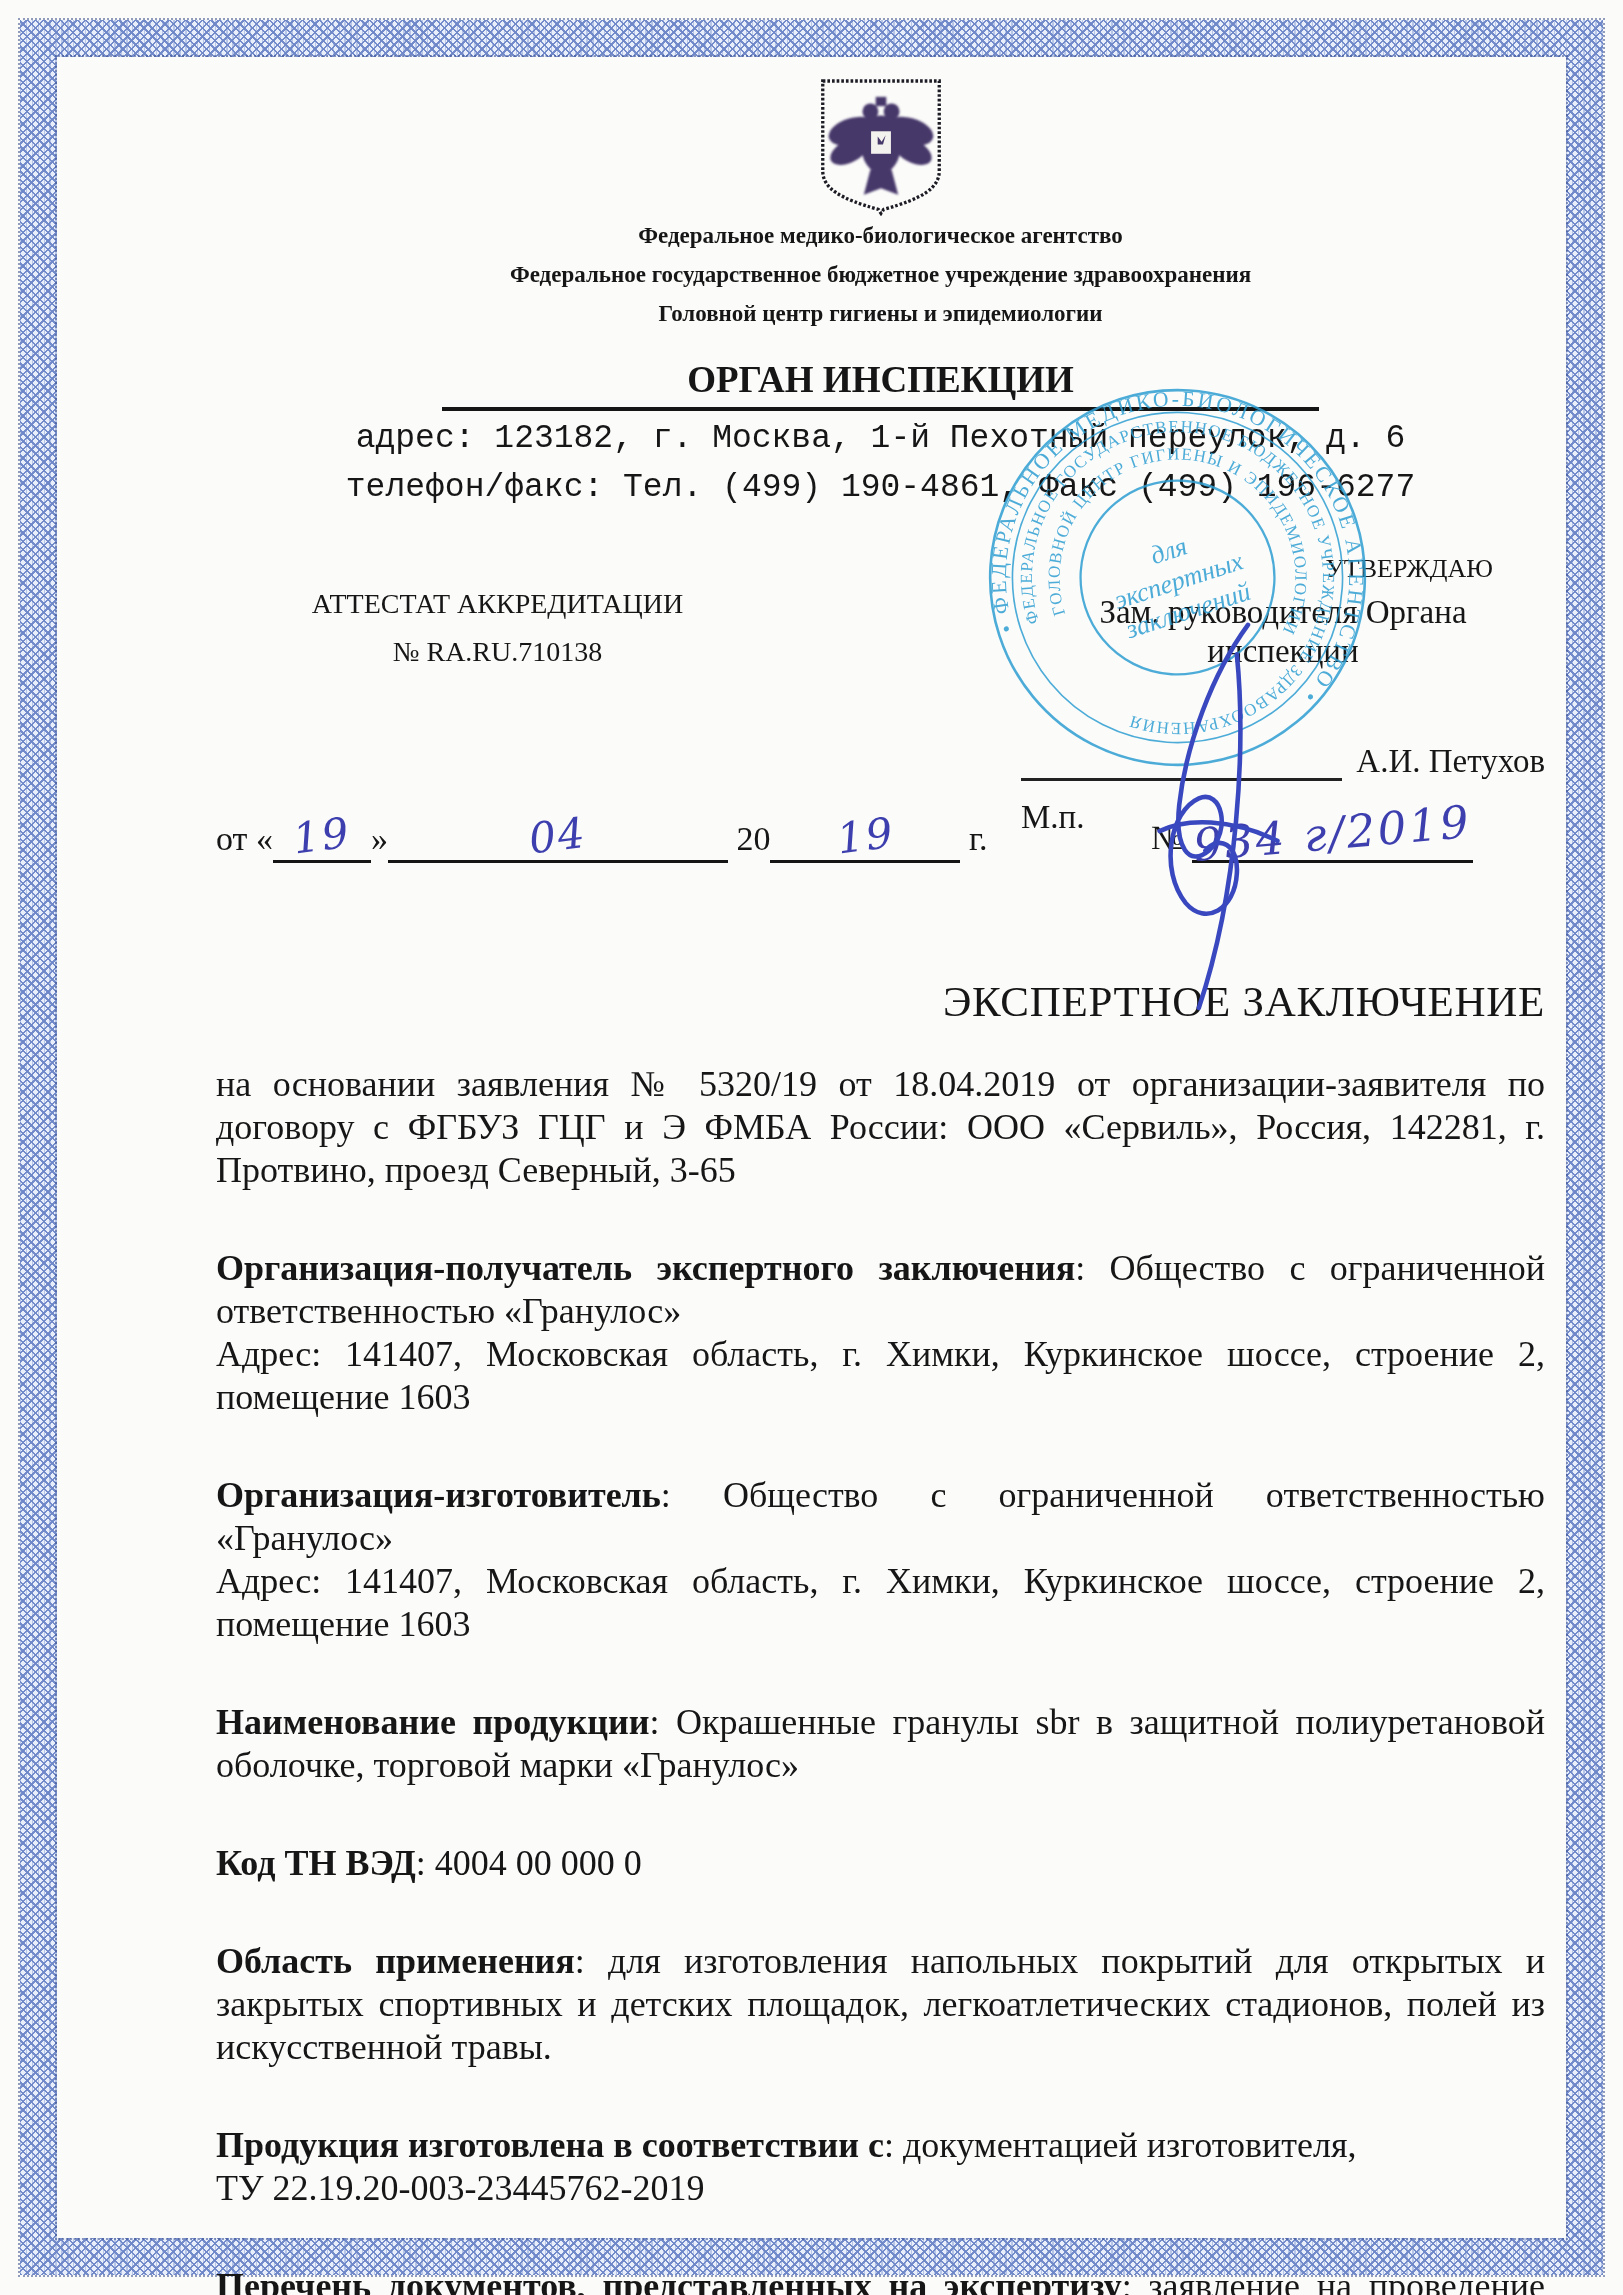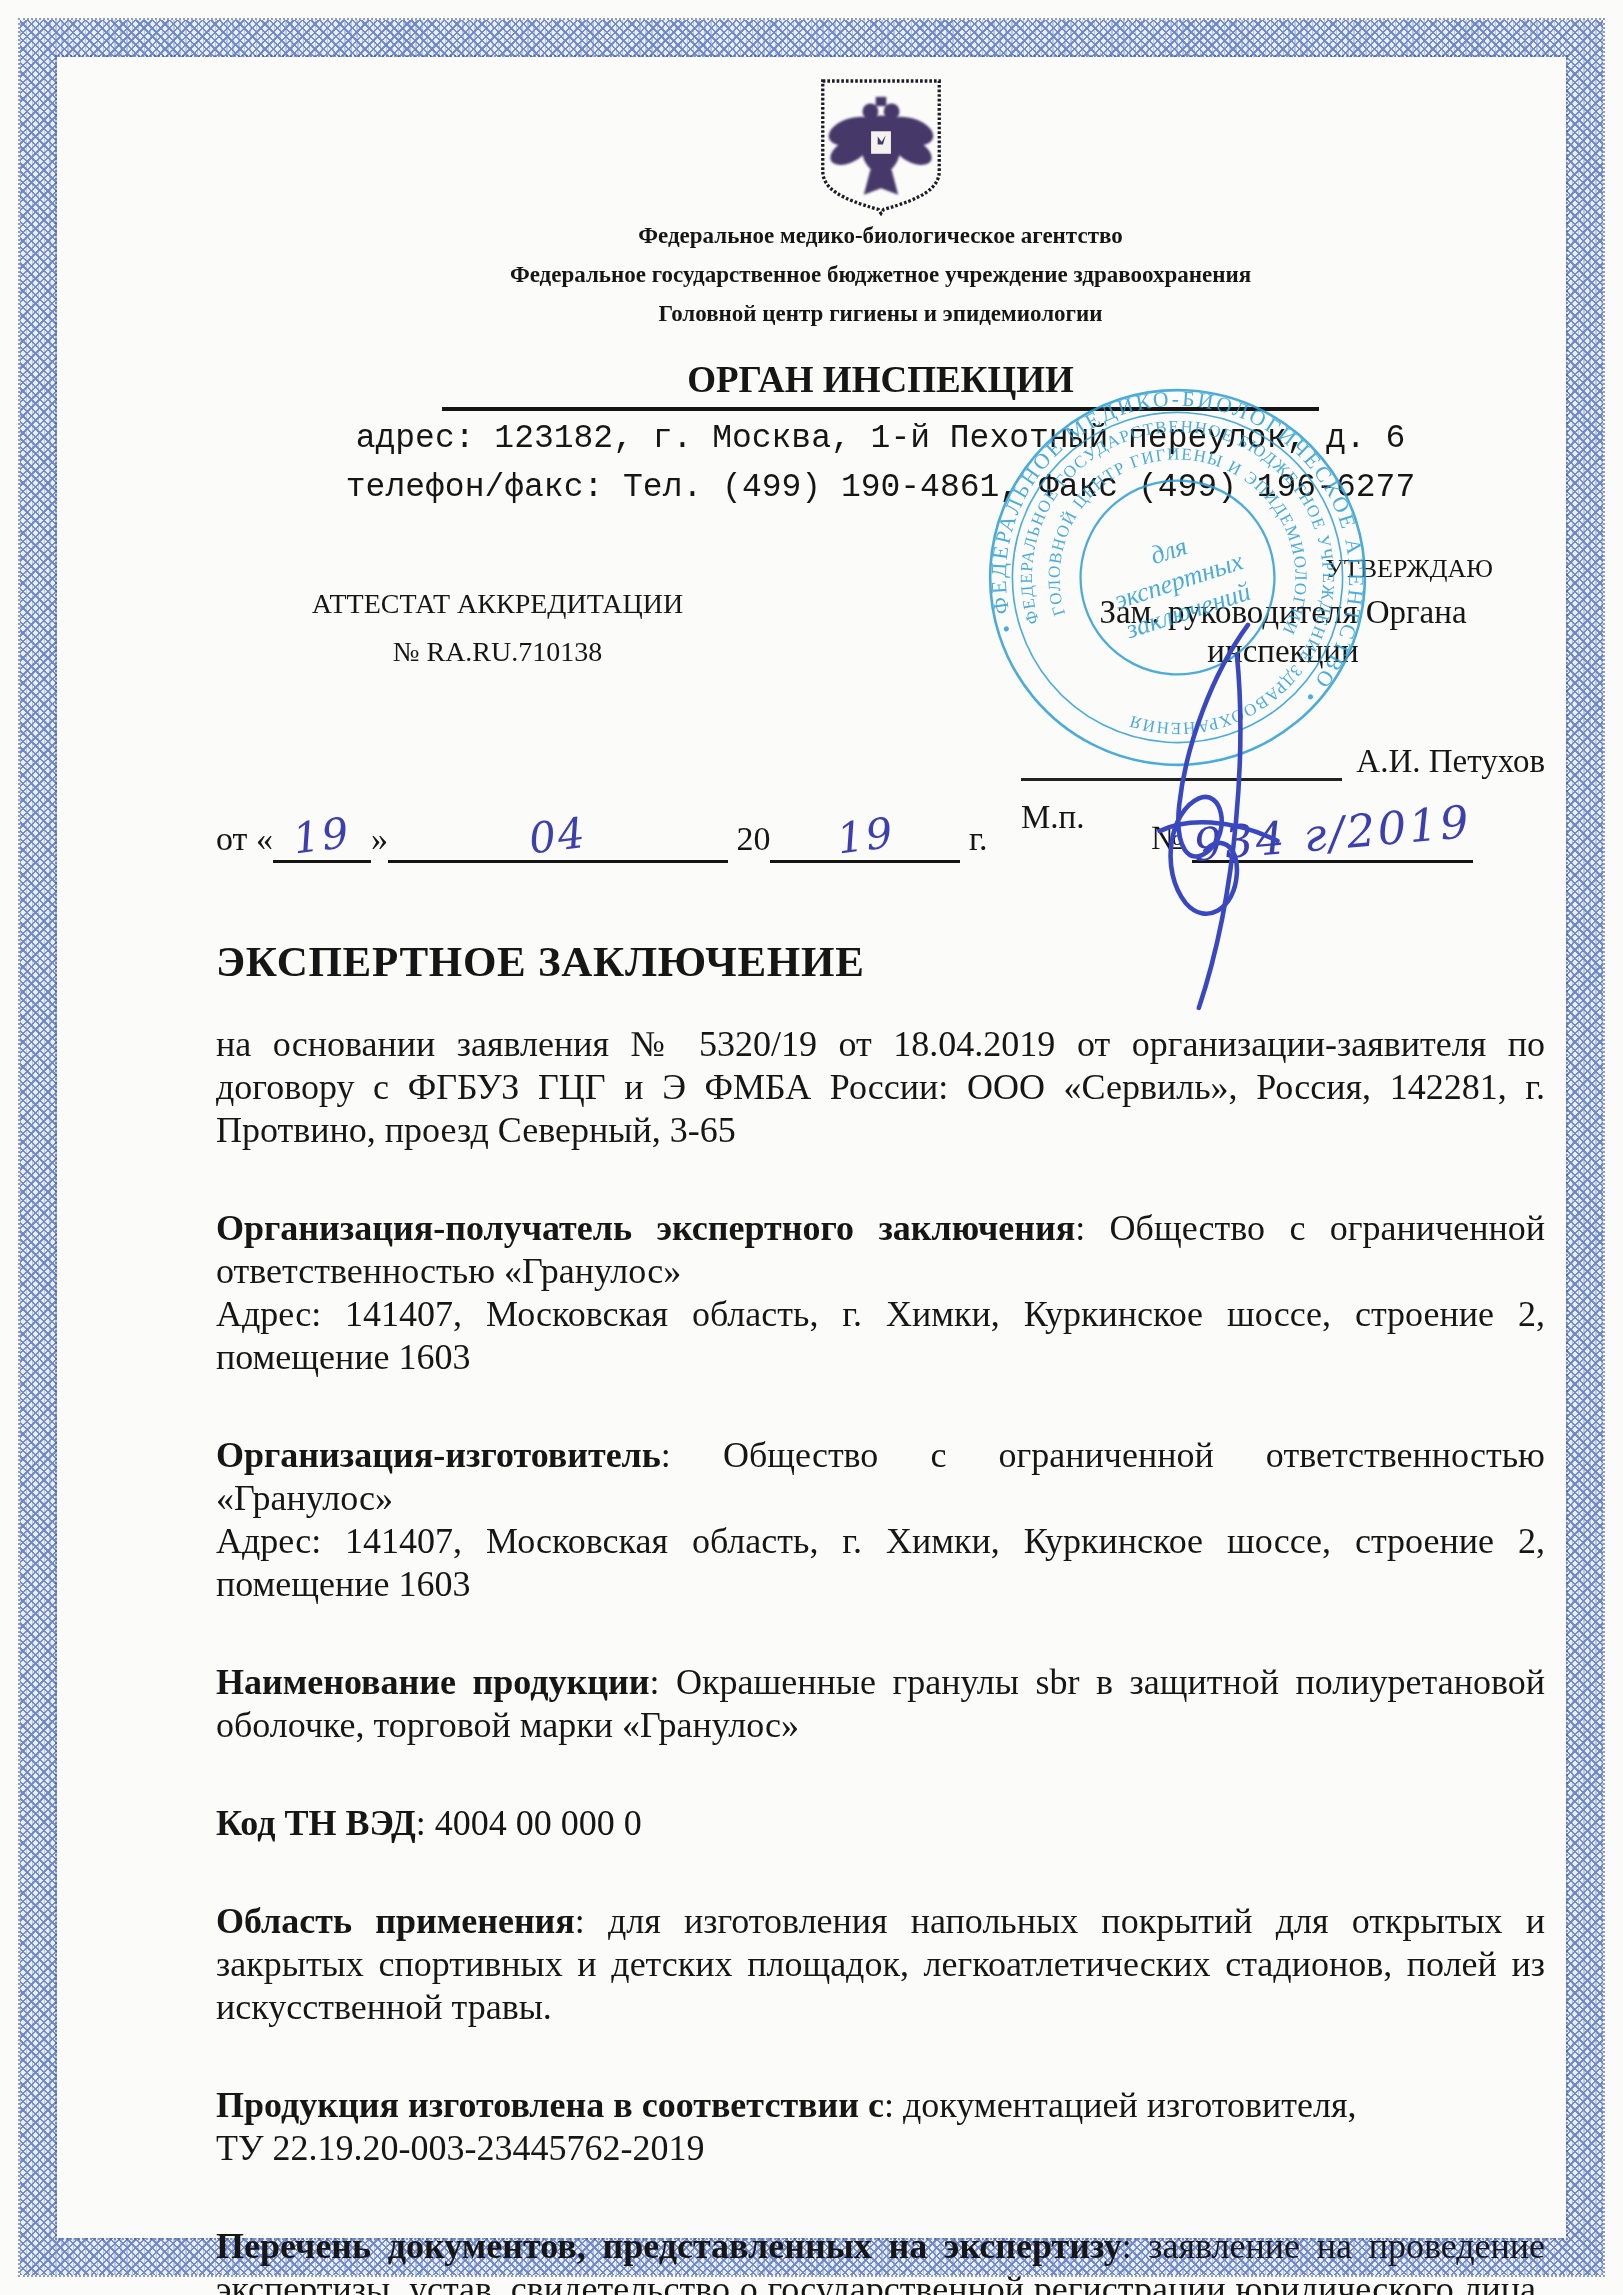--- a/index.html
+++ b/index.html
@@ -51,21 +51,21 @@
   .daterow{display:flex;justify-content:space-between;align-items:flex-end;margin-top:42px;font-size:34px;}
   .fill{display:inline-block;border-bottom:3.3px solid #151515;text-align:center;vertical-align:baseline;}
   .hw{
     font-family:"DejaVu Serif","Liberation Serif",serif;font-style:italic;
     color:#3d3fae;display:inline-block;transform:rotate(-7deg);
     font-size:42px;letter-spacing:2px;
   }
   .hw-num{font-size:45px;transform:rotate(-5deg);letter-spacing:2.6px;}
   .numblock{margin-right:72px;}
 
-  .doc-title{ text-align:left;font-weight:bold;font-size:43px;margin-top:74px;letter-spacing:0.7px;}
+  .doc-title{ text-align:right;font-weight:normal;font-size:43px;margin-top:114px;letter-spacing:0.7px;}
   .doc-sub{ text-align:center;font-weight:bold;font-size:32px;margin-top:9.2px;}
 
   .para{font-size:36px;line-height:43px;text-align:justify;margin-top:55px;}
   .para.first{margin-top:37px;}
   .b{font-weight:bold;}
 
   
   .stamp{position:absolute;left:981px;top:381px;width:393px;height:393px;opacity:.85;}
   .sig{position:absolute;left:1081px;top:615px;width:275px;height:406px;}
 </style>

